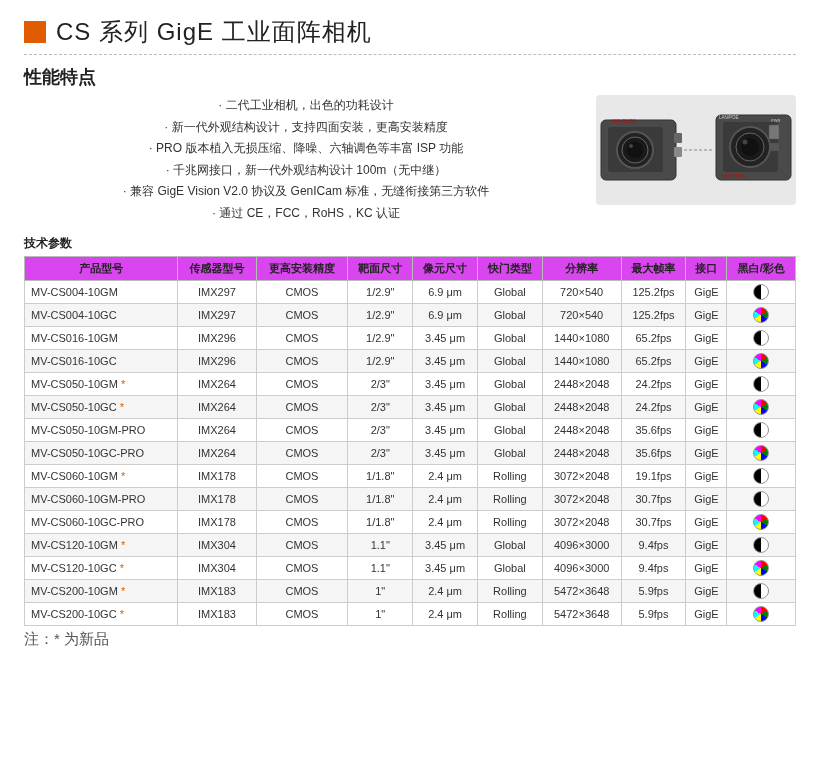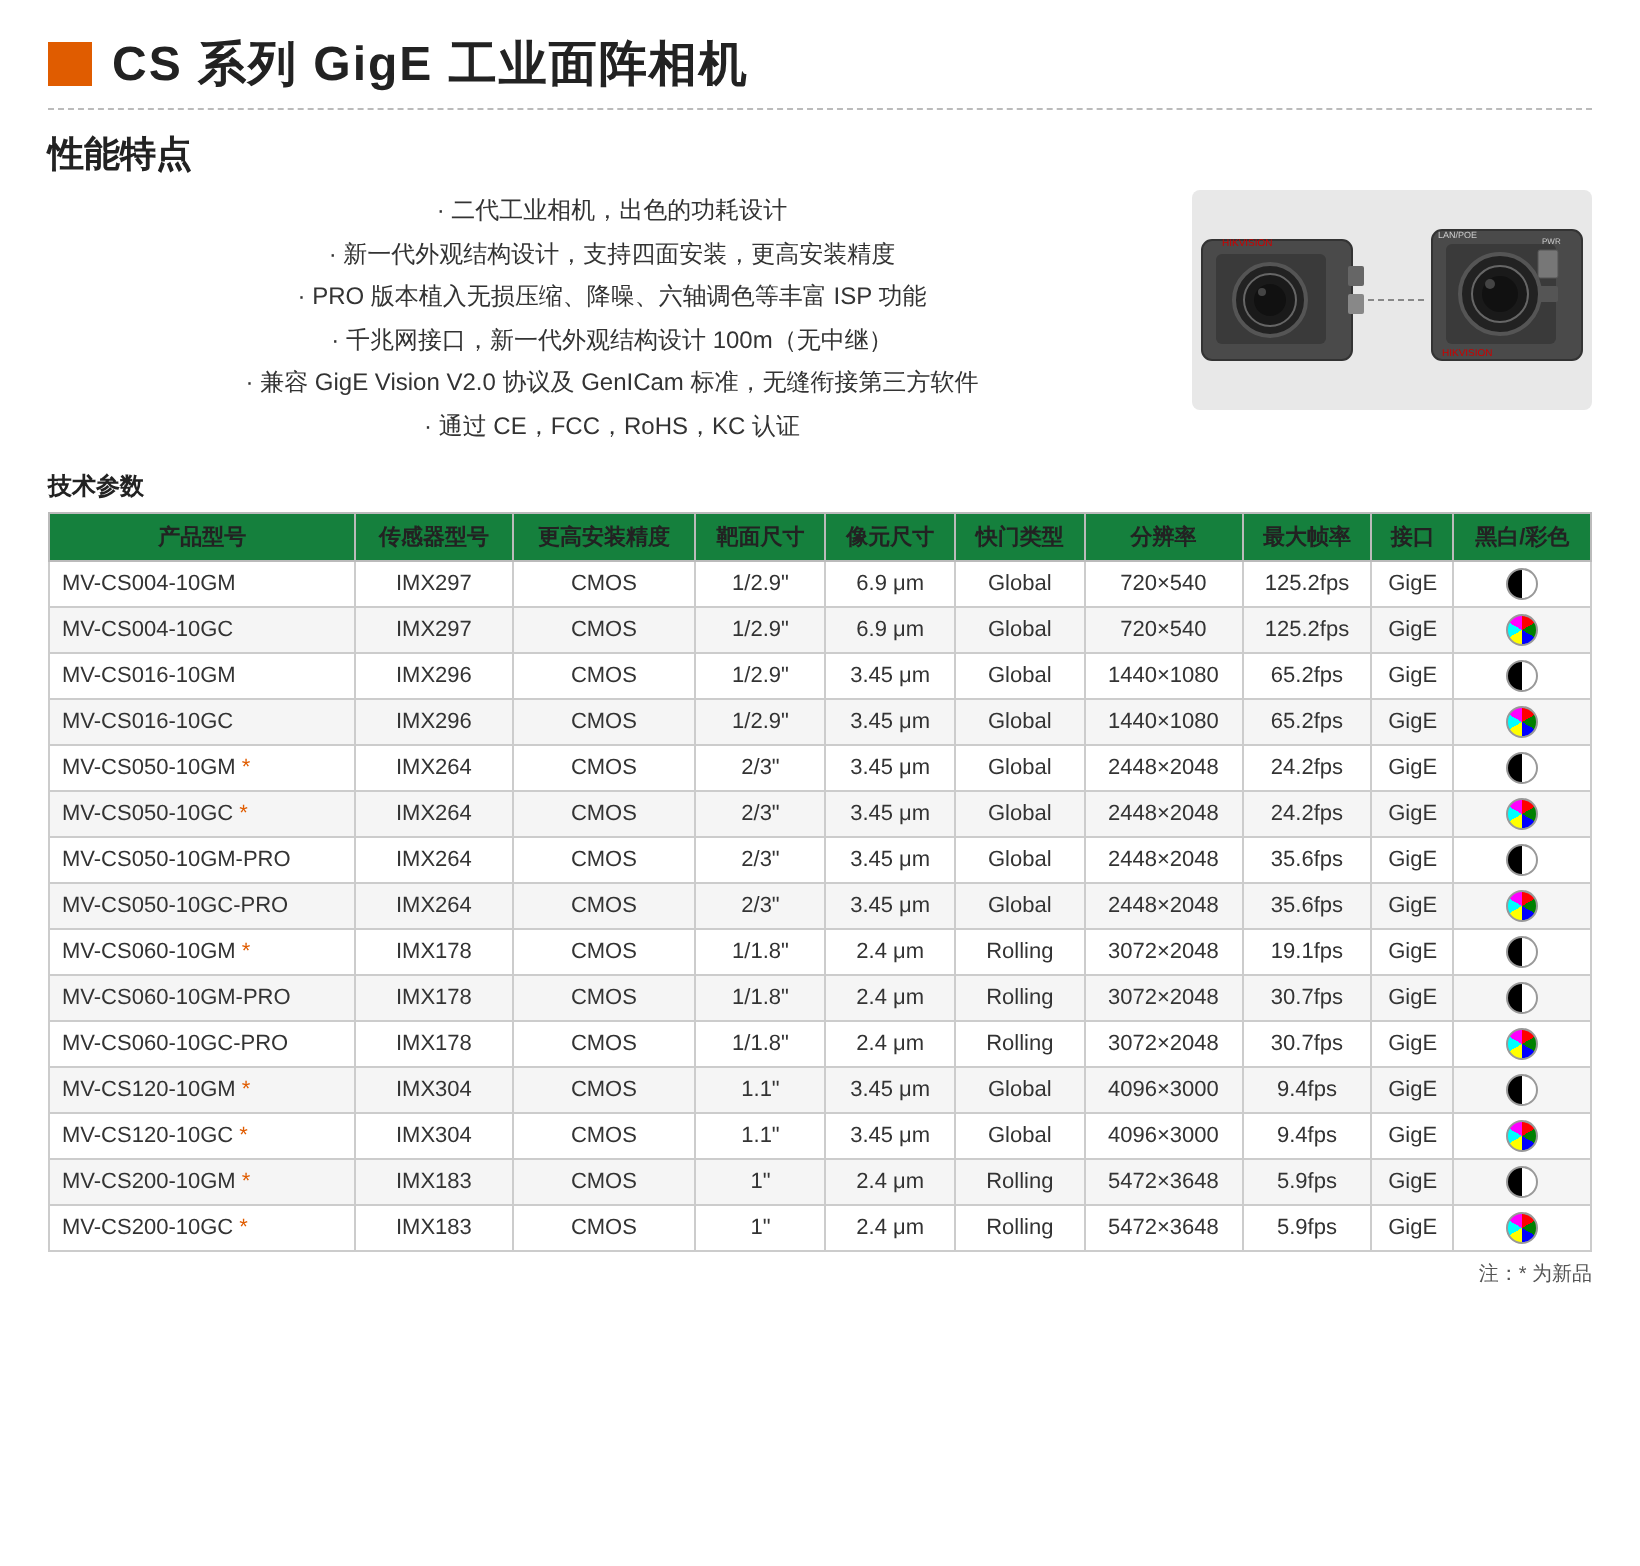--- a/index.html
+++ b/index.html
@@ -25,21 +25,21 @@
     }
     .header-icon {
       width: 22px;
       height: 22px;
       background: #e05c00;
       display: inline-block;
       flex-shrink: 0;
     }
     .page-title {
       font-size: 24px;
-      font-weight: bold;
+      font-weight: normal;
       color: #222;
       letter-spacing: 1px;
     }
     
     .section-title {
       font-size: 18px;
       font-weight: bold;
       color: #222;
       margin: 10px 0 6px 0;
     }
@@ -81,21 +81,21 @@
       font-weight: bold;
       color: #222;
       margin: 10px 0 4px 0;
     }
     table {
       width: 100%;
       border-collapse: collapse;
       font-size: 11px;
     }
     thead tr {
-      background: #15803d;
+      background: #d946ef;
     }
     thead th {
       border: 1px solid #bbb;
       padding: 4px 4px;
       text-align: center;
       font-weight: bold;
       color: #222;
       white-space: nowrap;
     }
     tbody tr {
@@ -127,23 +127,23 @@
     .color-icon-color {
       display: inline-block;
       width: 16px;
       height: 16px;
       border-radius: 50%;
       background: conic-gradient(red 0deg 60deg, green 60deg 120deg, blue 120deg 180deg, yellow 180deg 240deg, cyan 240deg 300deg, magenta 300deg 360deg);
       border: 1px solid #999;
       vertical-align: middle;
     }
     .note {
-      font-size: 10px;
+      font-size: 15px;
       color: #555;
-      text-align: right;
+      text-align: left;
       margin-top: 4px;
     }
     .new-mark {
       color: #e05c00;
       font-size: 11px;
     }
   </style>
 </head>
 <body>
 

